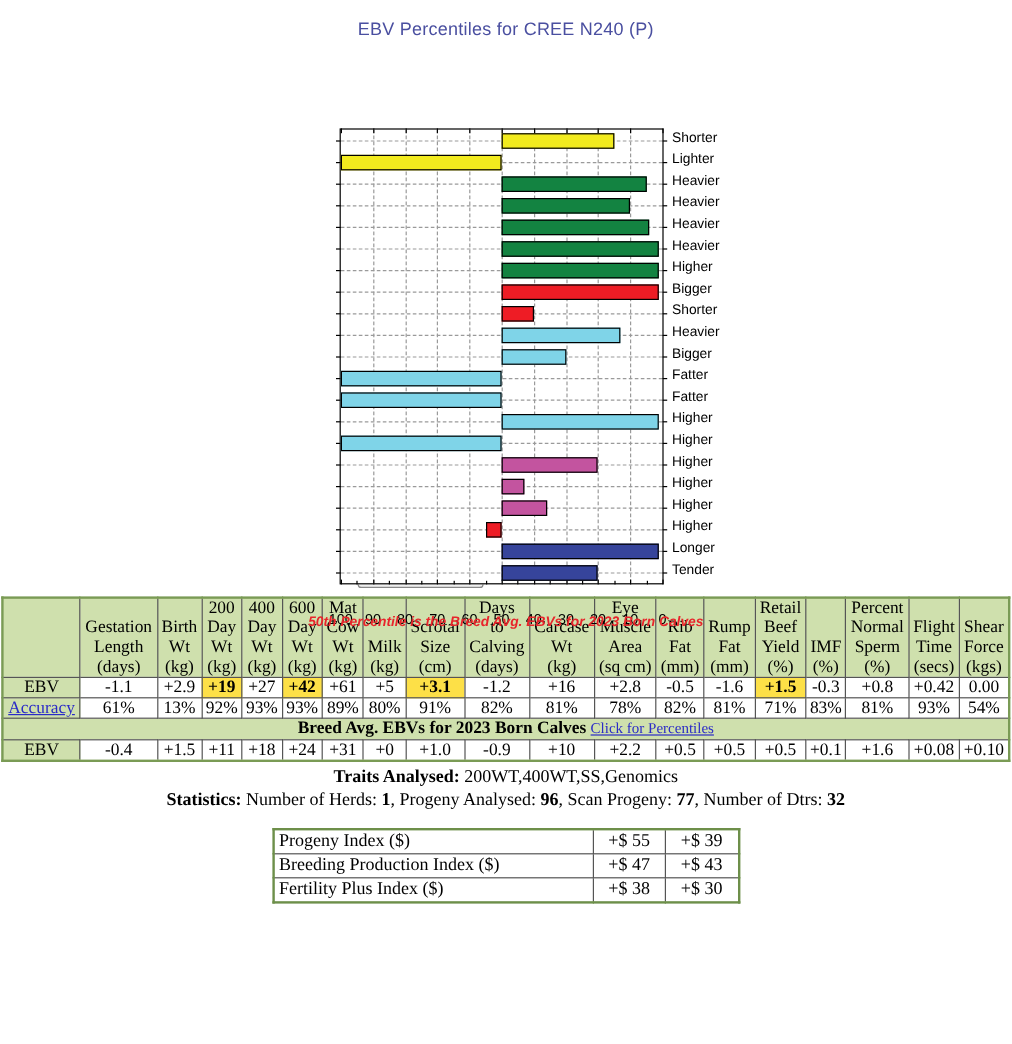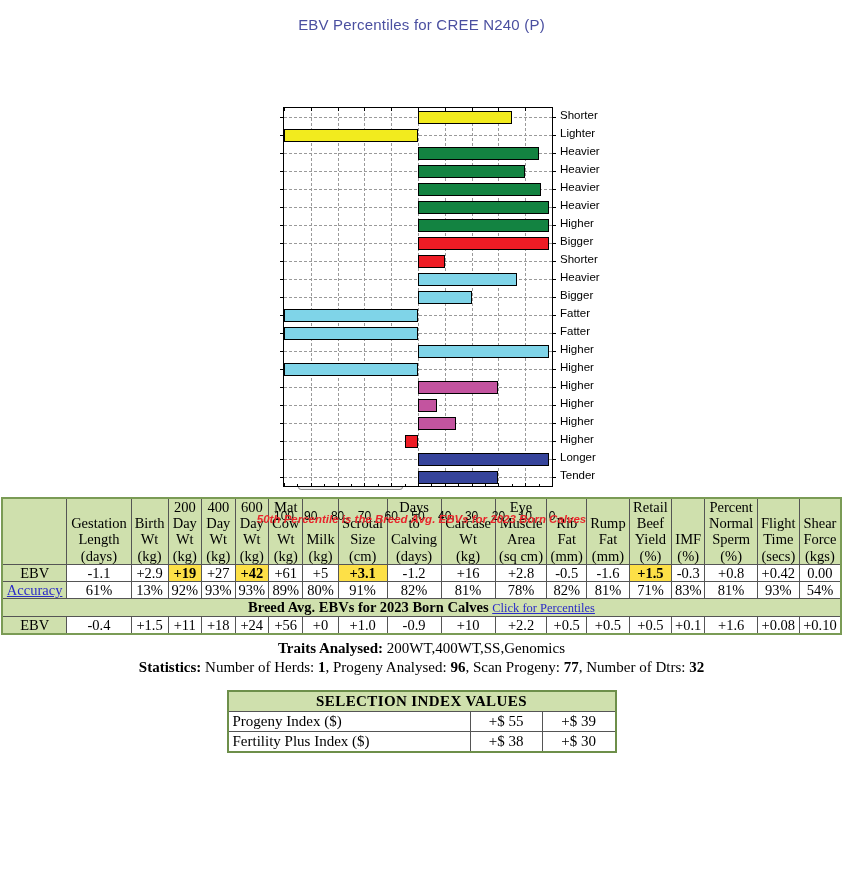--- a/index.html
+++ b/index.html
@@ -330,21 +330,21 @@
       <tr>
         <td colspan="19" class="band"><span>Breed Avg. EBVs for 2023 Born Calves </span><a>Click for Percentiles</a></td>
       </tr>
       <tr>
         <td class="rowlbl">EBV</td>
         <td>-0.4</td>
         <td>+1.5</td>
         <td>+11</td>
         <td>+18</td>
         <td>+24</td>
-        <td>+56</td>
+        <td>+31</td>
         <td>+0</td>
         <td>+1.0</td>
         <td>-0.9</td>
         <td>+10</td>
         <td>+2.2</td>
         <td>+0.5</td>
         <td>+0.5</td>
         <td>+0.5</td>
         <td>+0.1</td>
         <td>+1.6</td>
@@ -369,26 +369,28 @@
     <b>77</b><span>, </span>
     <span>Number of Dtrs:</span>
     <b>32</b>
   </div>
 </div>
 
 <div class="idx-wrap">
   <table class="idx">
     <tbody id="idx-body">
         <tr>
-          <td colspan="3" class="idx-title">SELECTION INDEX VALUES</td>
-        </tr>
-        <tr>
           <td class="idx-name">Progeny Index ($)</td>
           <td class="idx-val">+$ 55</td>
           <td class="idx-val">+$ 39</td>
+        </tr>
+        <tr>
+          <td class="idx-name">Breeding Production Index ($)</td>
+          <td class="idx-val">+$ 47</td>
+          <td class="idx-val">+$ 43</td>
         </tr>
         <tr>
           <td class="idx-name">Fertility Plus Index ($)</td>
           <td class="idx-val">+$ 38</td>
           <td class="idx-val">+$ 30</td>
         </tr>
       </tbody>
   </table>
 </div>
 

